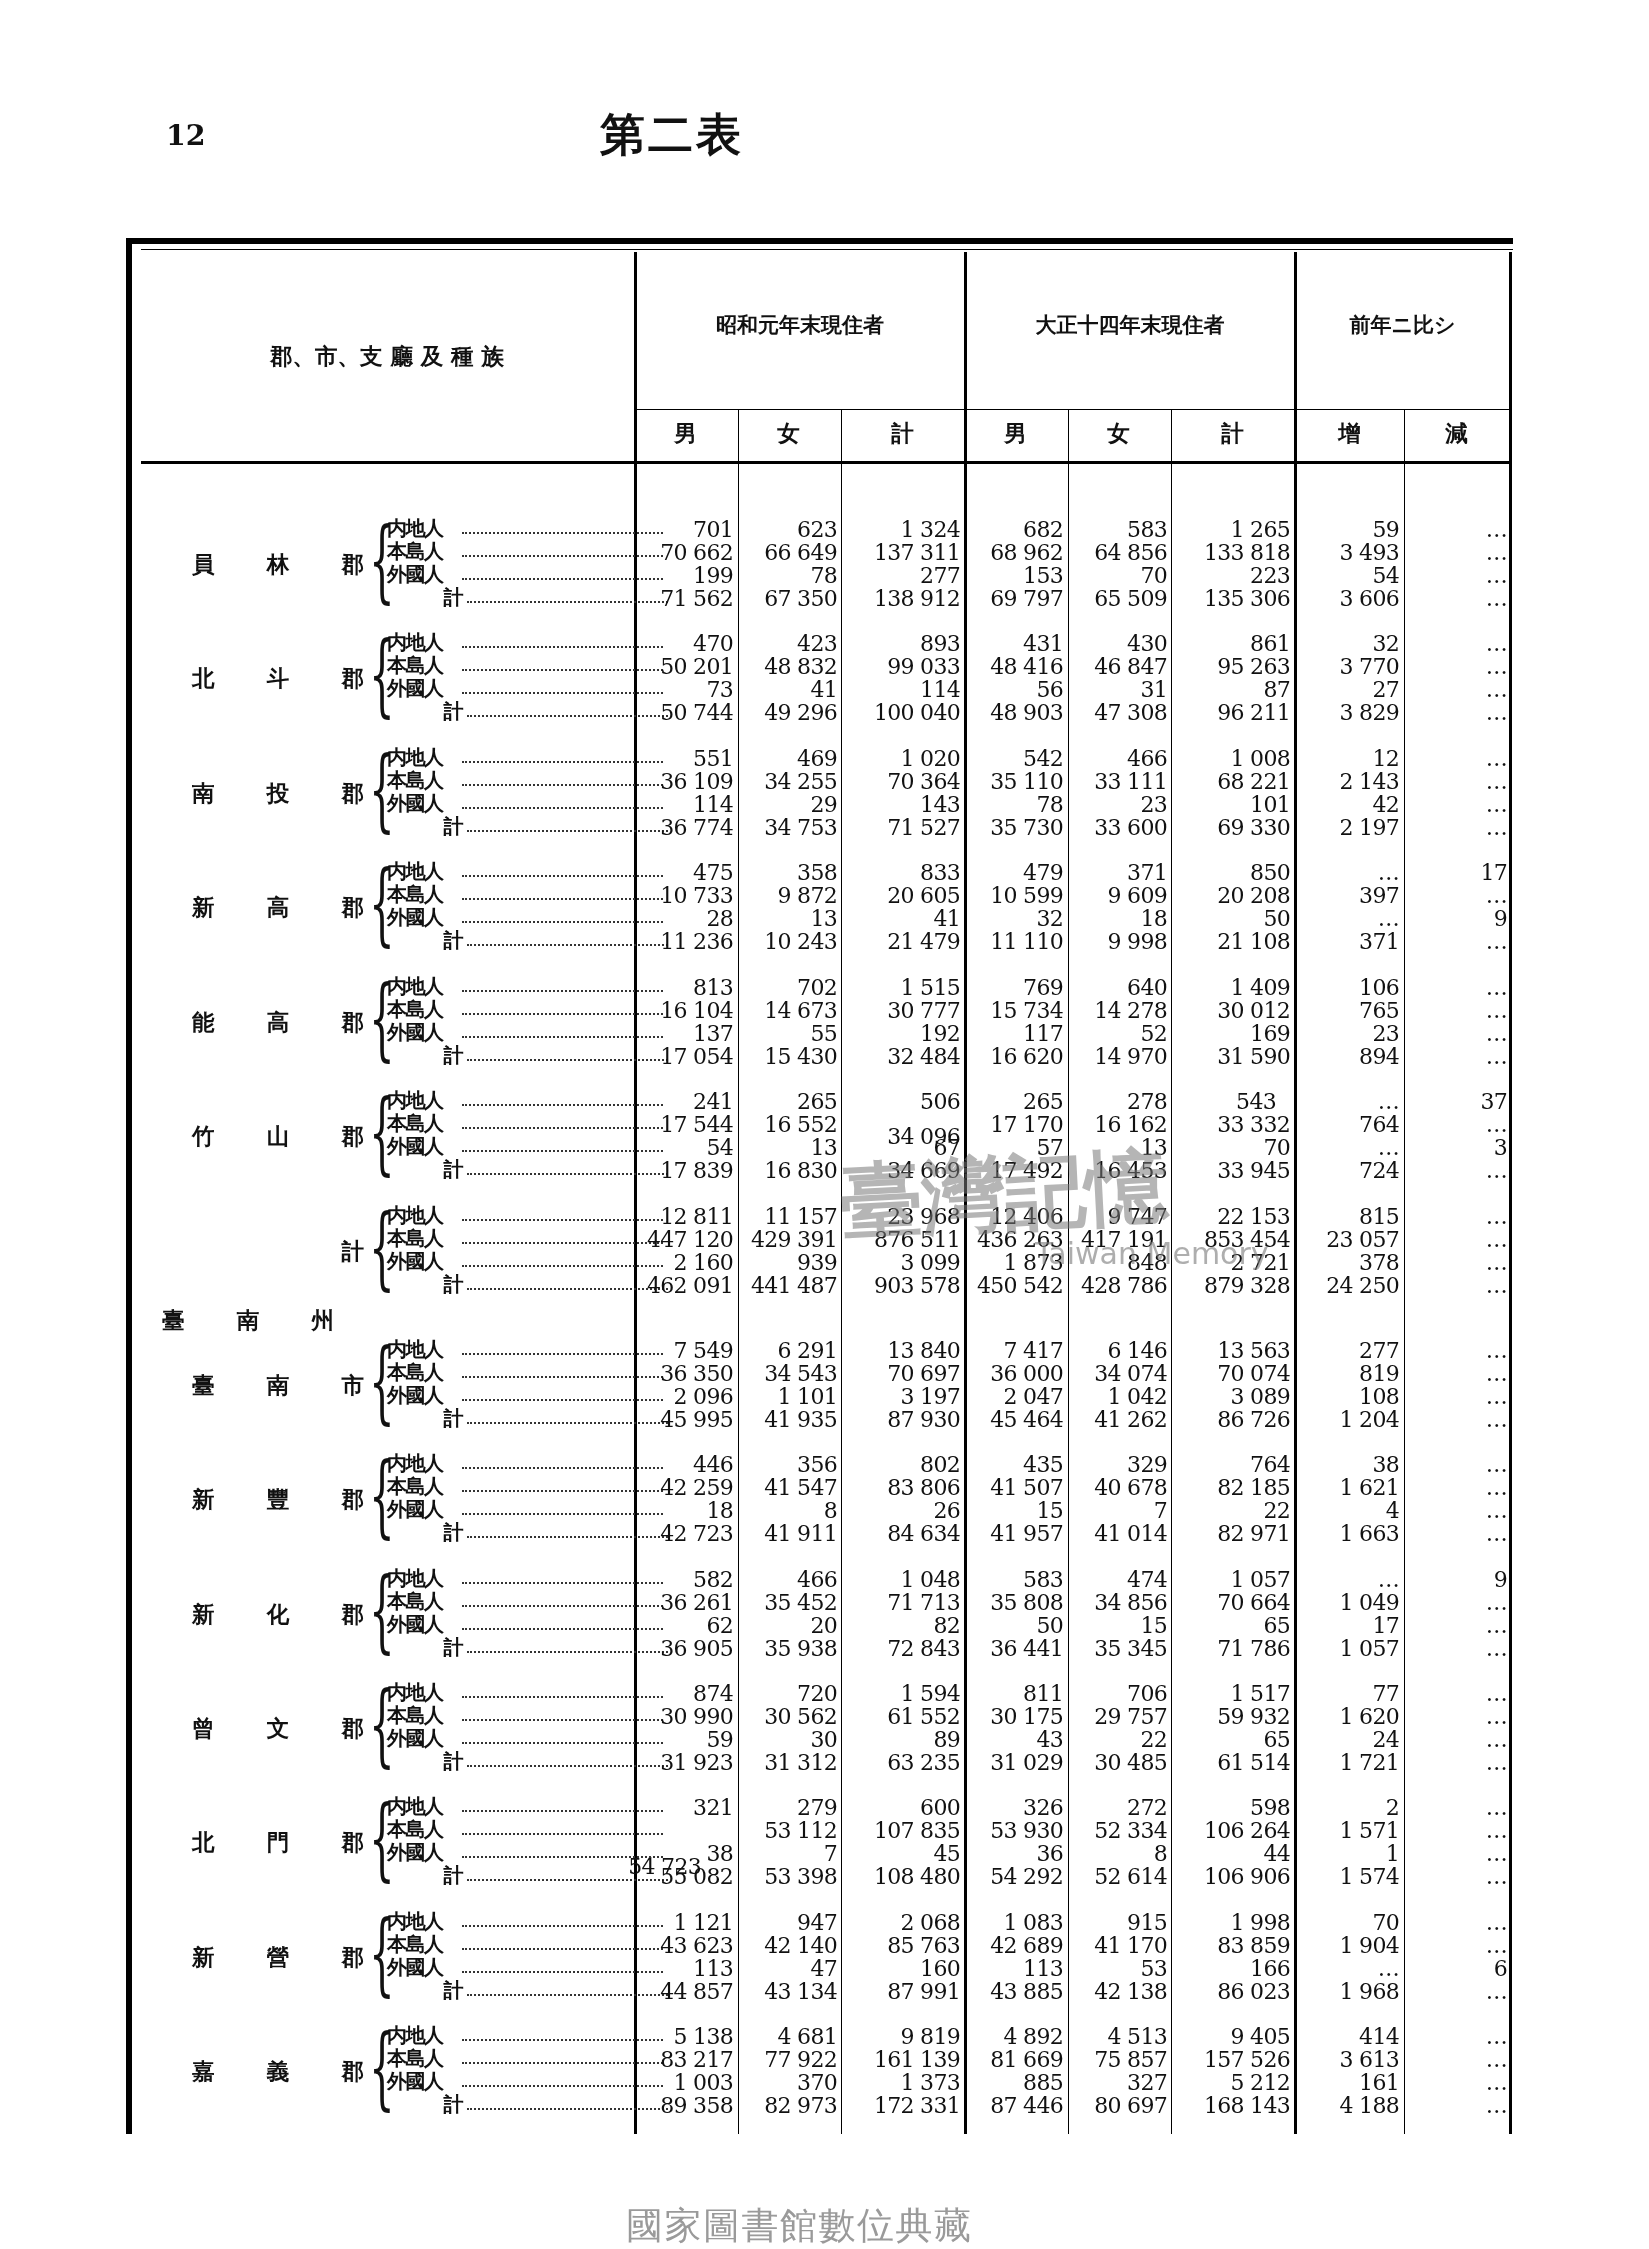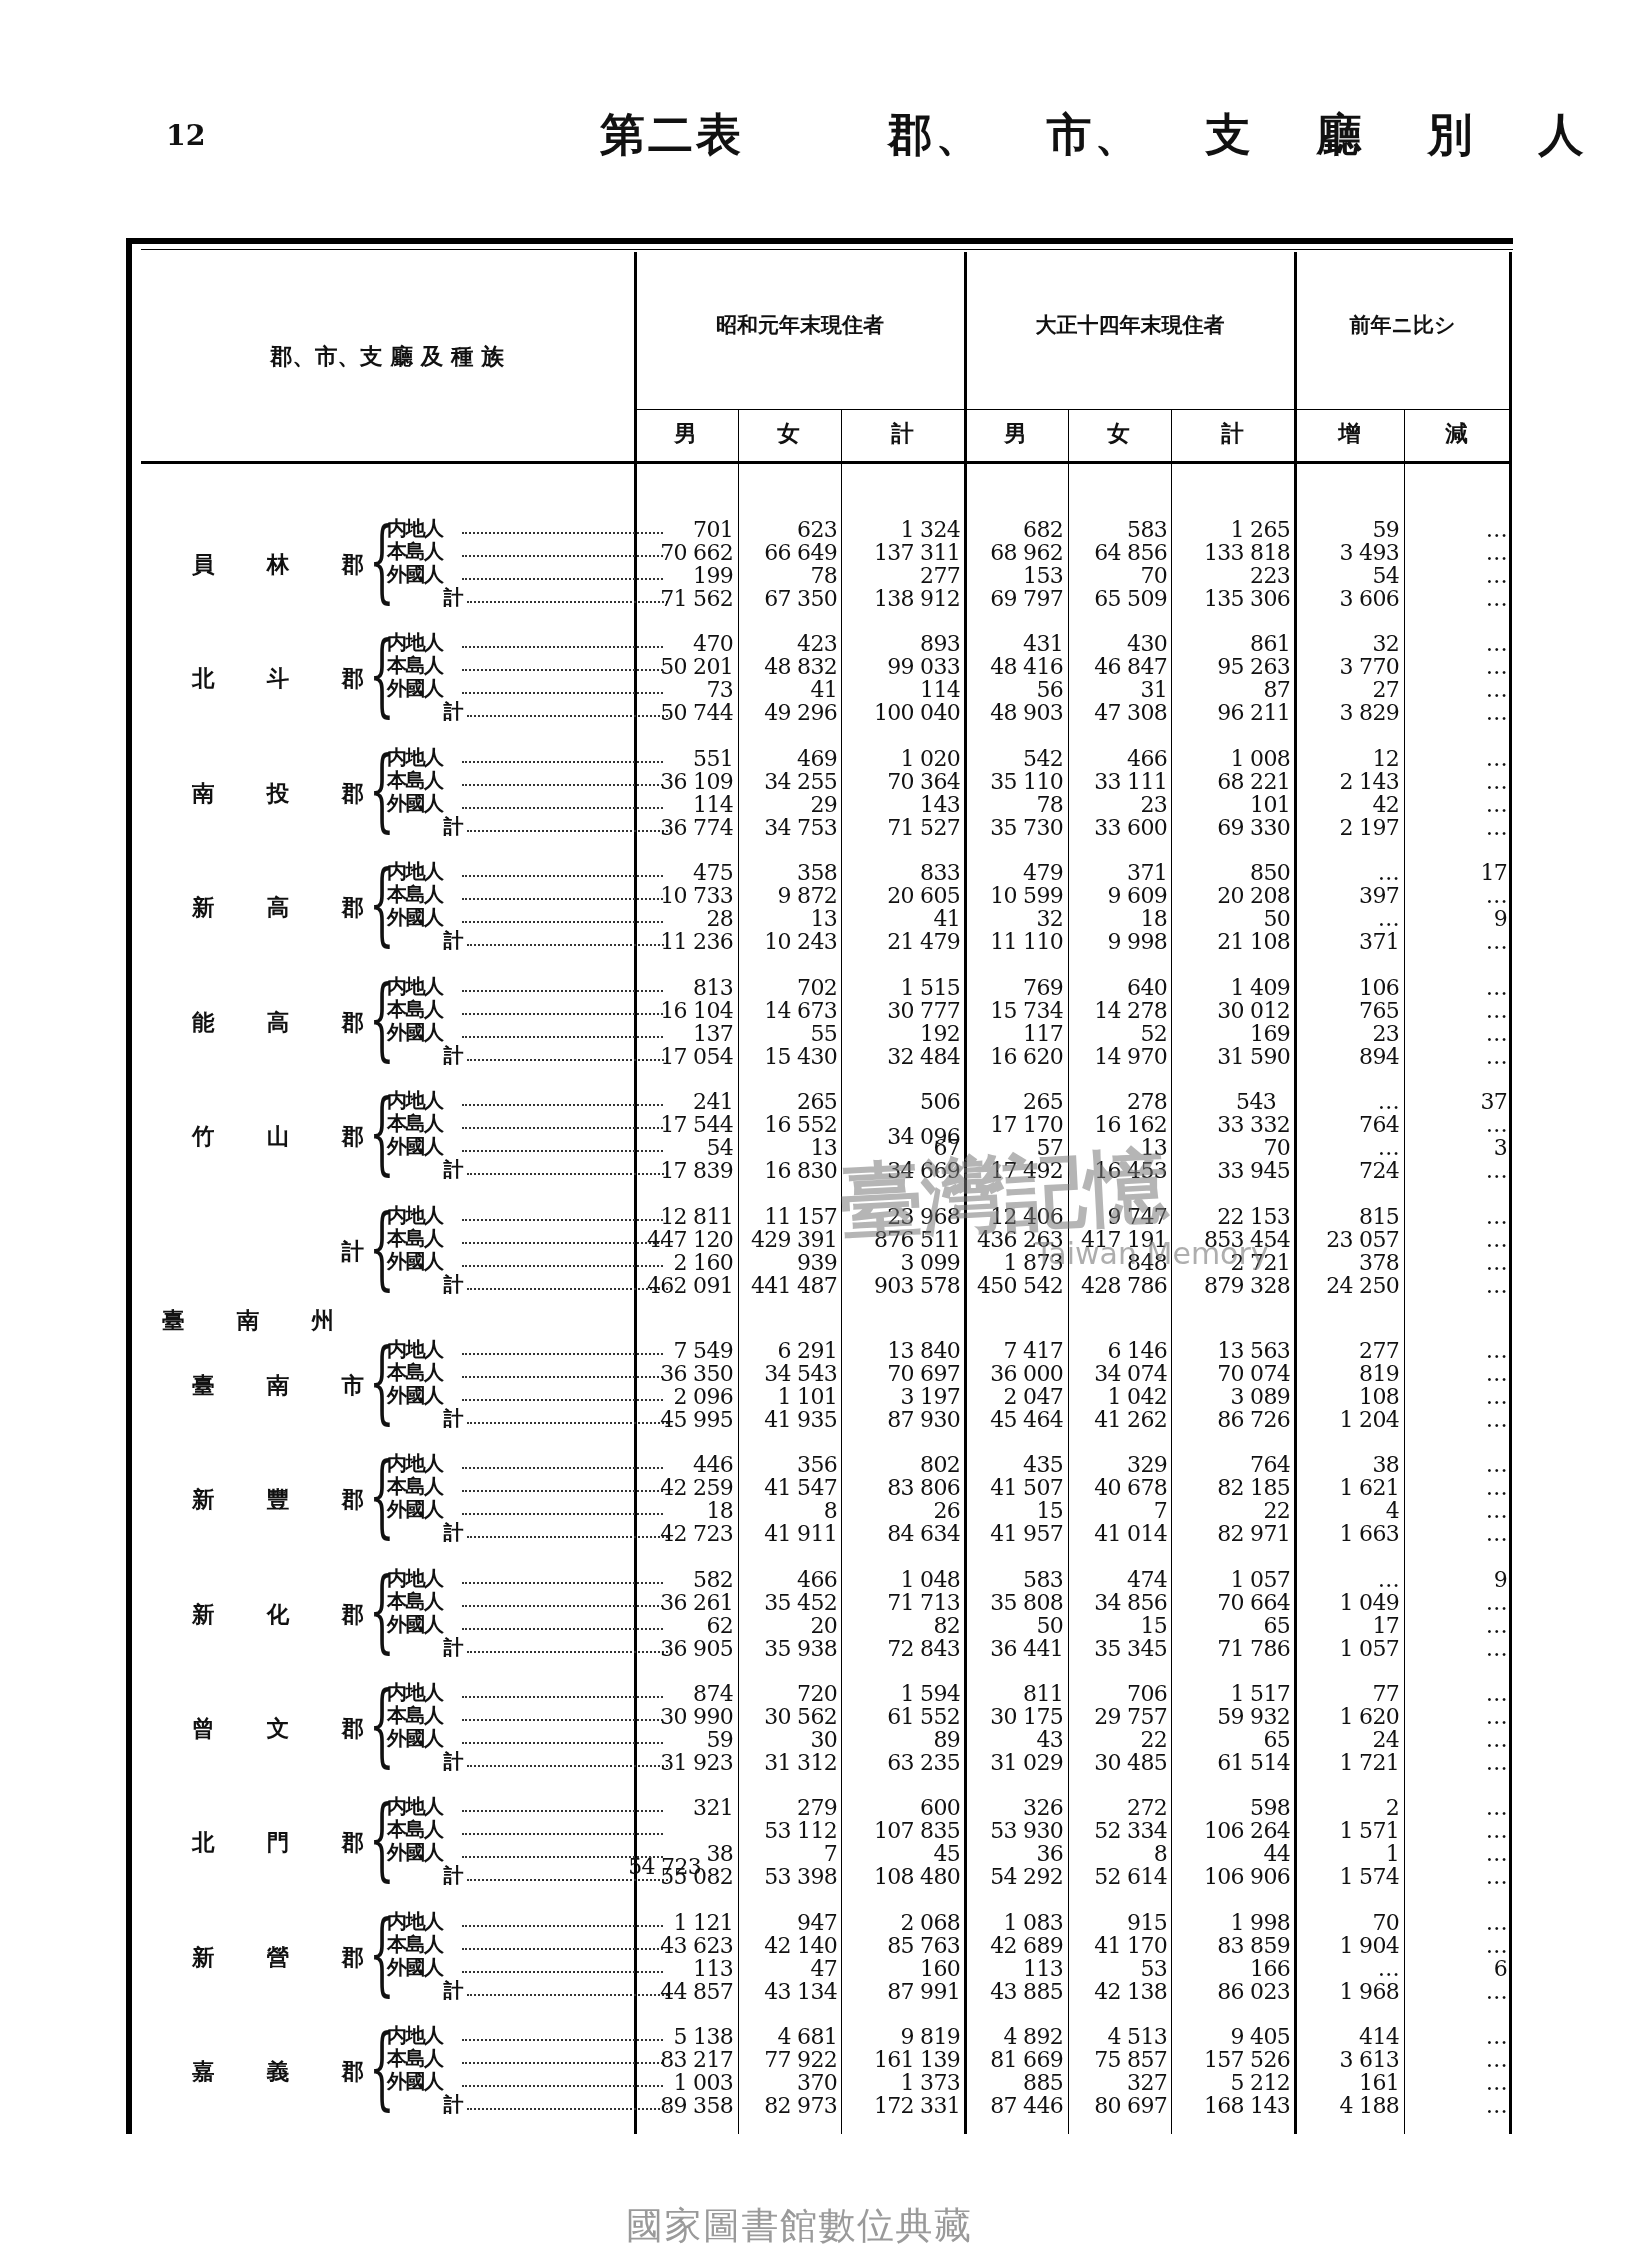--- a/index.html
+++ b/index.html
@@ -35,23 +35,20 @@
   .watermark { position: absolute; left: 840px; top: 1140px; font-size: 82px; color: rgba(120,120,120,0.55); font-family: "DejaVu Sans", sans-serif; font-weight: bold; transform: rotate(-3deg); }
   .watermark-en { position: absolute; left: 1035px; top: 1236px; font-size: 30px; color: rgba(120,120,120,0.6); font-family: "DejaVu Sans", sans-serif; }
 </style>
 </head>
 <body>
 
 <div class="page-num">12</div>
 
 <div class="title">
   <span class="t-main">第二表</span>
-  <span class="t-sub">
-    <span>郡、</span><span>市、</span><span>支</span><span>廳</span><span>別</span><span>人</span>
-  </span>
 </div>
 
 <div class="table-wrap" id="table">
   <div class="inner-top"></div>
 
   <div class="col-line thick" style="left:502px"></div>
   <div class="col-line thick" style="left:832px"></div>
   <div class="col-line thick" style="left:1162px"></div>
   <div class="sub-line" style="left:606px"></div>
   <div class="sub-line" style="left:709px"></div>

